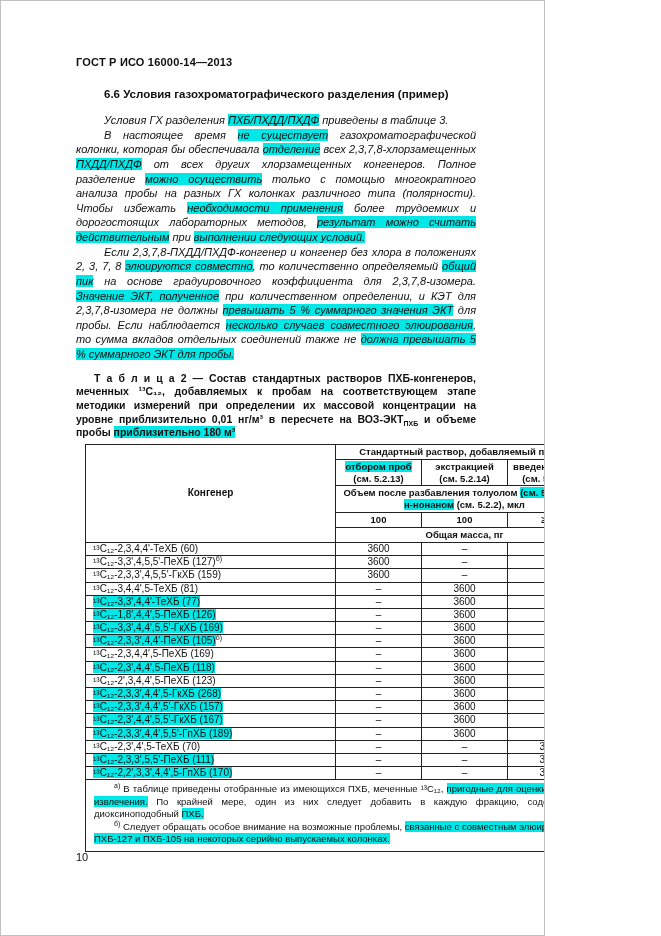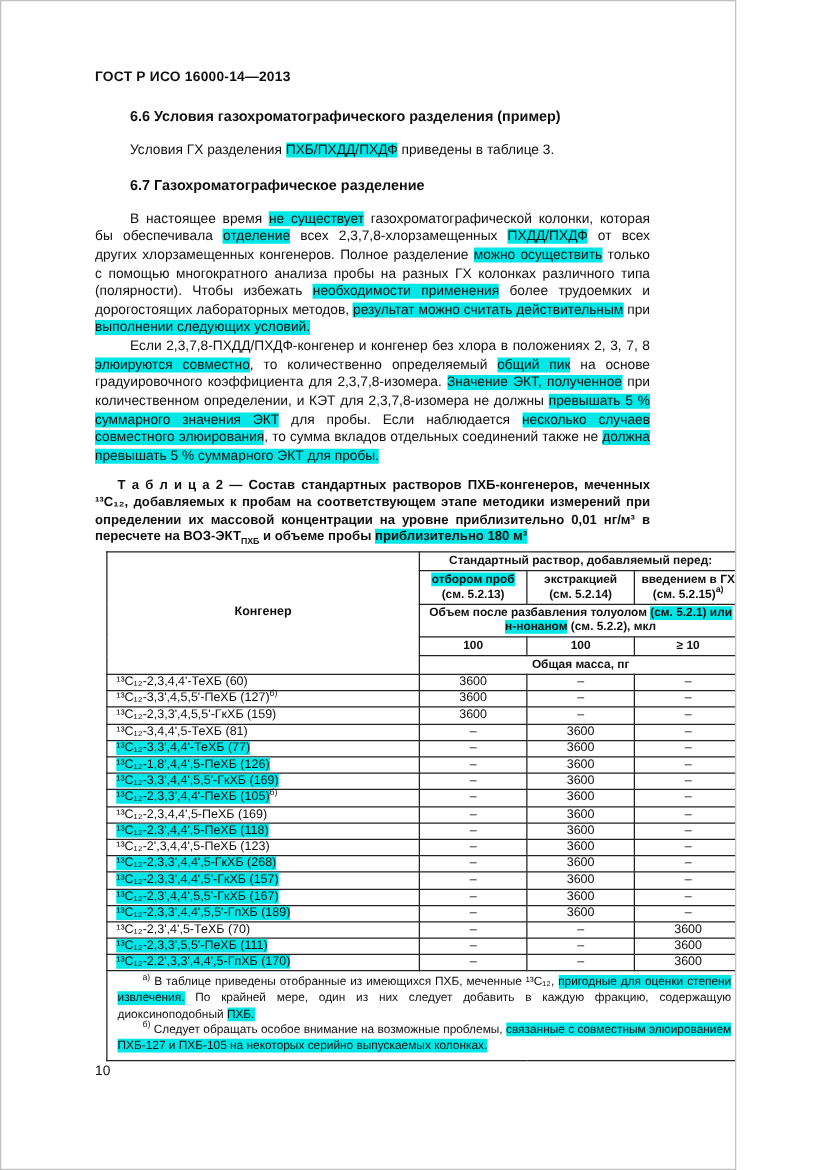--- a/index.html
+++ b/index.html
@@ -1,29 +1,29 @@
 <!DOCTYPE html>
 <html style="--hl: #00e7e7;"><head>
 <meta charset="utf-8">
 <style>
   * { box-sizing: border-box; }
   html, body { margin: 0; padding: 0; background: #ffffff; }
   .page {
     position: relative;
-    width: 589px; height: 936px;
+    width: 545px; height: 936px;
     background: #ffffff;
     border: 1px solid #c2c2c2;
     font-family: "Liberation Sans", "DejaVu Sans", sans-serif;
     color: #101010;
     padding: 55px 68px 0 75px;
     overflow: hidden;
   }
   .running-header { font-size: 11px; font-weight: bold; margin-bottom: 20px; letter-spacing: 0.2px; }
   .heading { font-size: 11.5px; font-weight: bold; margin: 15px 0 13px 28px; }
-  .body-para { margin: 0; font-size: 11px; line-height: 1.33; text-align: justify; text-indent: 28px; }
+  .body-para { margin: 0; font-size: 11px; line-height: 1.33; text-align: justify; text-indent: 28px; font-style: italic; }
   .table-caption { margin: 10px 0 4px; font-size: 10.5px; font-weight: bold; line-height: 1.3; text-align: justify; text-indent: 18px; }
   table.congener-table {
     border-collapse: collapse; table-layout: fixed;
     width: 509px; margin-left: 9px;
   }
   .congener-table th, .congener-table td { border: 1px solid #222; }
   .congener-table thead th {
     font-weight: bold; font-size: 9.5px; line-height: 1.25;
     text-align: center; vertical-align: middle; padding: 1px 3px;
   }
@@ -40,21 +40,20 @@
 </head>
 <body>
 
 <div class="page">
 
   <div class="running-header">ГОСТ Р ИСО 16000-14—2013</div>
 
   <h2 class="heading">6.6 Условия газохроматографического разделения (пример)</h2>
   <p class="body-para"><span>Условия ГХ разделения </span><span class="hl">ПХБ/ПХДД/ПХДФ</span><span> приведены в таблице 3.</span></p>
 
-  <h2 class="heading">6.7 Газохроматографическое разделение</h2>
   <p class="body-para"><span>В настоящее время </span><span class="hl">не существует</span><span> газохроматографической колонки, которая бы обеспечивала </span><span class="hl">отделение</span><span> всех 2,3,7,8-хлорзамещенных </span><span class="hl">ПХДД/ПХДФ</span><span> от всех других хлорзамещенных конгенеров. Полное разделение </span><span class="hl">можно осуществить</span><span> только с помощью многократного анализа пробы на разных ГХ колонках различного типа (полярности). Чтобы избежать </span><span class="hl">необходимости применения</span><span> более трудоемких и дорогостоящих лабораторных методов, </span><span class="hl">результат можно считать действительным</span><span> при </span><span class="hl">выполнении следующих условий.</span></p>
   <p class="body-para"><span>Если 2,3,7,8-ПХДД/ПХДФ-конгенер и конгенер без хлора в положениях 2, 3, 7, 8 </span><span class="hl">элюируются совместно</span><span>, то количественно определяемый </span><span class="hl">общий пик</span><span> на основе градуировочного коэффициента для 2,3,7,8-изомера. </span><span class="hl">Значение ЭКТ, полученное</span><span> при количественном определении, и КЭТ для 2,3,7,8-изомера не должны </span><span class="hl">превышать 5 % суммарного значения ЭКТ</span><span> для пробы. Если наблюдается </span><span class="hl">несколько случаев совместного элюирования</span><span>, то сумма вкладов отдельных соединений также не </span><span class="hl">должна превышать 5 % суммарного ЭКТ для пробы.</span></p>
 
   <p class="table-caption"><span>Т а б л и ц а  2 — Состав стандартных растворов ПХБ-конгенеров, меченных ¹³C₁₂, добавляемых к пробам на соответствующем этапе методики измерений при определении их массовой концентрации на уровне приблизительно 0,01 нг/м³ в пересчете на ВОЗ-ЭКТ</span><sub>ПХБ</sub><span> и объеме пробы </span><span class="hl">приблизительно 180 м³</span></p>
 
   <table class="congener-table">
     <colgroup>
       <col style="width:250px">
       <col>
         <col>

